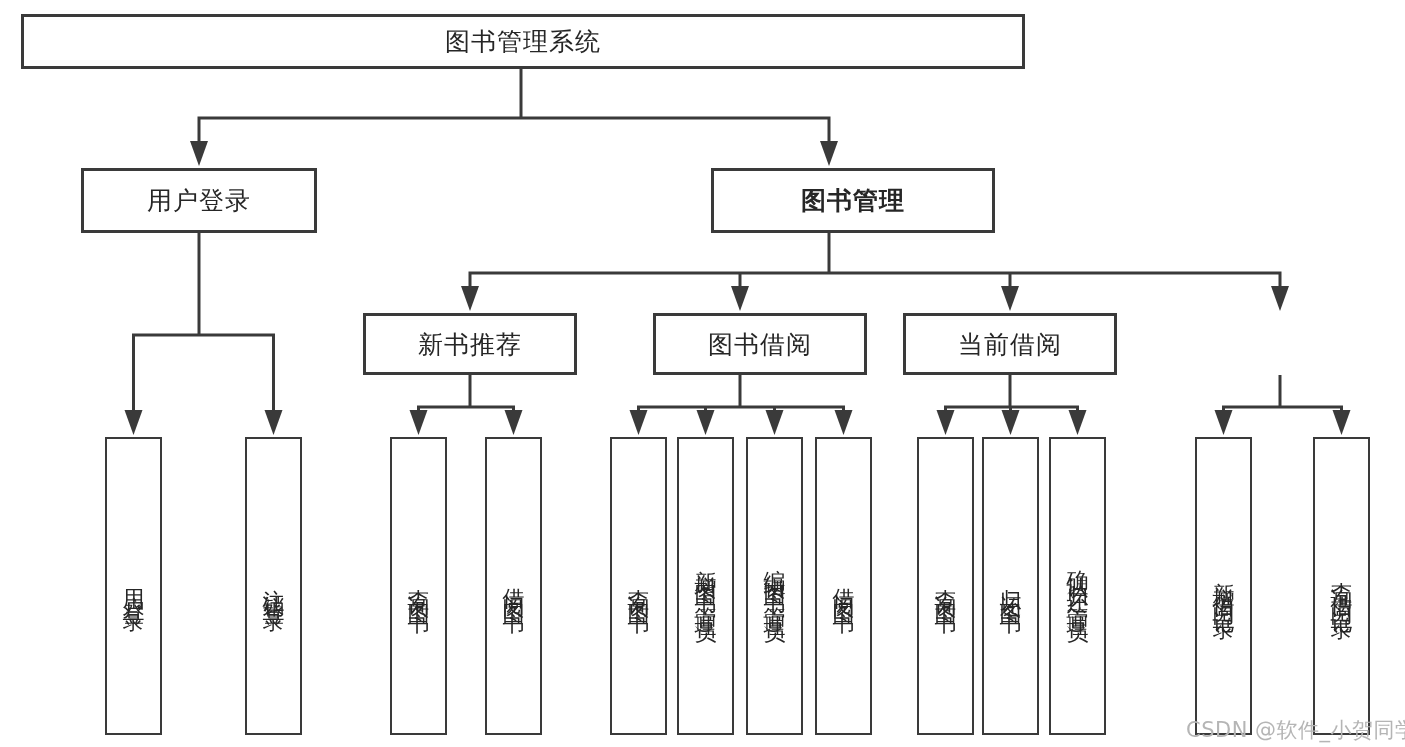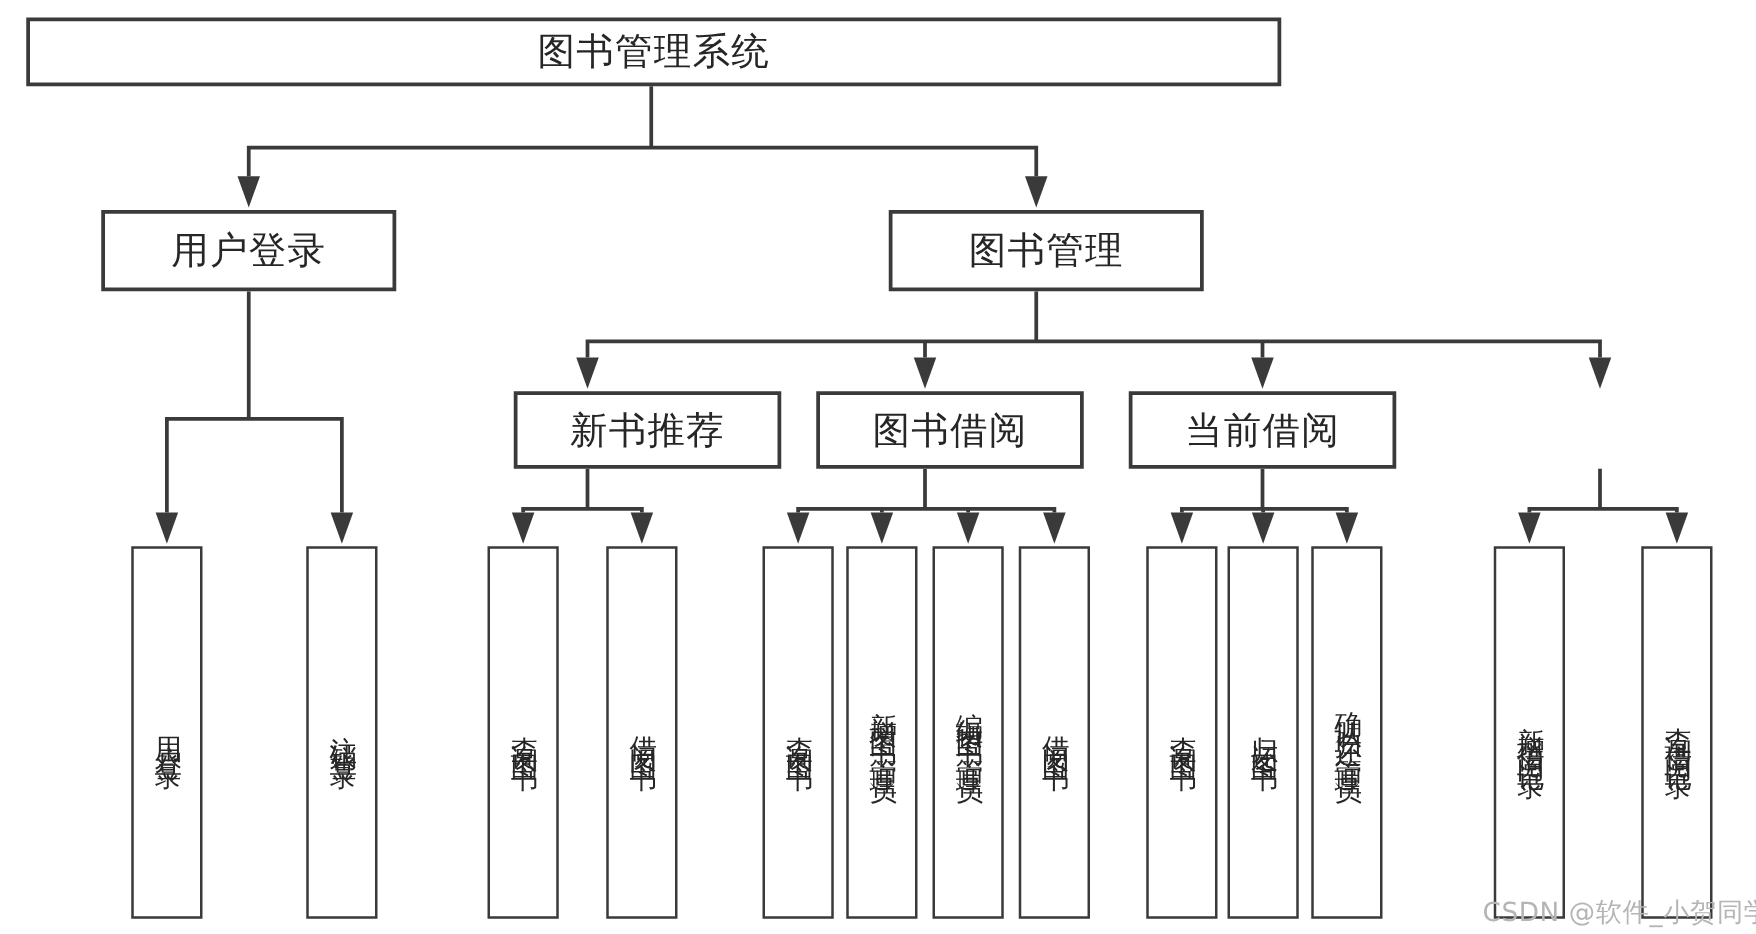--- a/index.html
+++ b/index.html
@@ -18,42 +18,42 @@
     pointer-events: none;
   }
   .box {
     position: absolute;
     box-sizing: border-box;
     background: #ffffff;
     border: 3px solid #3a3a3a;
     display: flex;
     align-items: center;
     justify-content: center;
-    font-size: 30px;
+    font-size: 25px;
     color: #262626;
     letter-spacing: 1px;
     z-index: 2;
     white-space: nowrap;
   }
   .box-v {
     writing-mode: vertical-rl;
     text-orientation: mixed;
     font-size: 22px;
     letter-spacing: 7.5px;
     border-width: 2.5px;
     line-height: 1;
   }
   
   .n-root  { left: 21px;   top: 14px;  width: 1004px; height: 55px; }
   
   .n-l2a   { left: 81px;   top: 168px; width: 236px;  height: 65px; }
-  .n-l2b   { left: 711px;  top: 168px; width: 252px;  height: 65px; }
+  .n-l2b   { left: 711px;  top: 168px; width: 284px;  height: 65px; font-weight: bold; }
   
   .n-l3    { top: 313px; width: 214px; height: 62px; }
-  .n-l3a   { left: 363px; margin-left: 48px; }
+  .n-l3a   { left: 363px; }
   .n-l3b   { left: 653px; }
   .n-l3c   { left: 903px; font-family: Liberation Serif, serif; }
   .n-l3d   { left: 1173px; }
   
   .leaf    { top: 437px; width: 57px; height: 298px; }
   .lf1  { left: 105px; }  .lf2  { left: 245px; }
   .lf3  { left: 390px; }  .lf4  { left: 485px; }
   .lf5  { left: 610px; }  .lf6  { left: 677px; }
   .lf7  { left: 746px; }  .lf8  { left: 815px; }
   .lf9  { left: 917px; }  .lf10 { left: 982px; }

